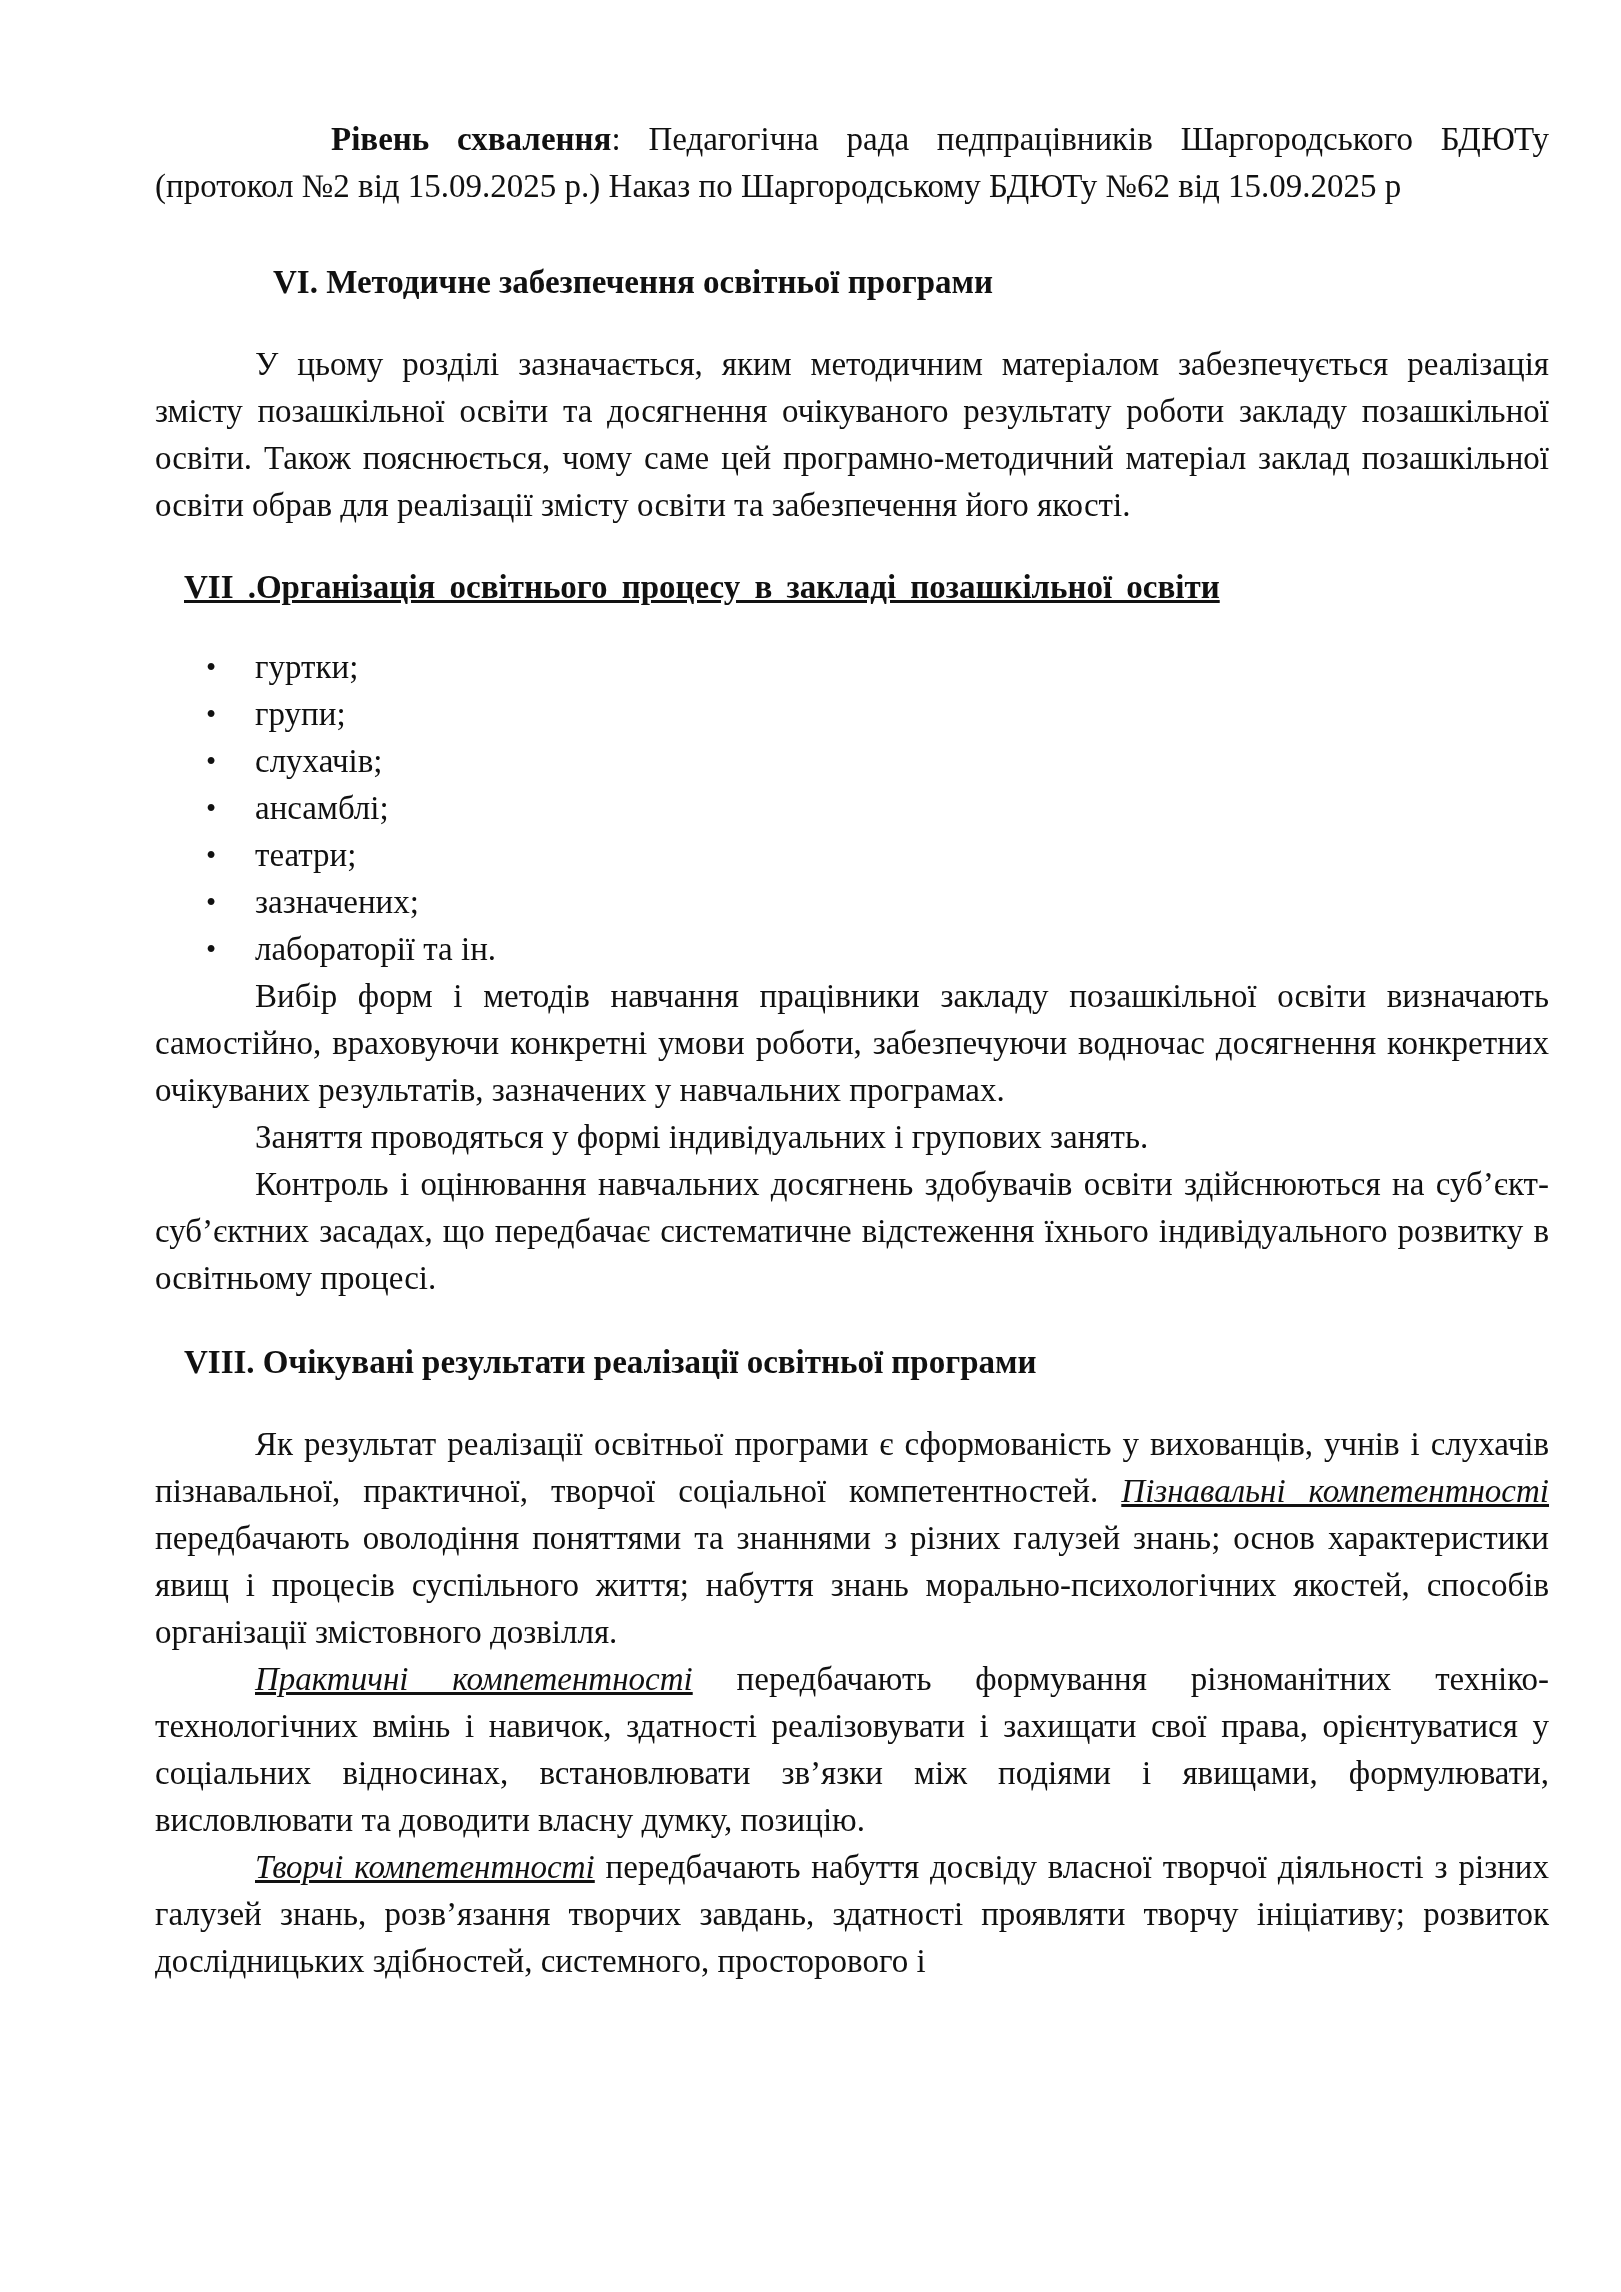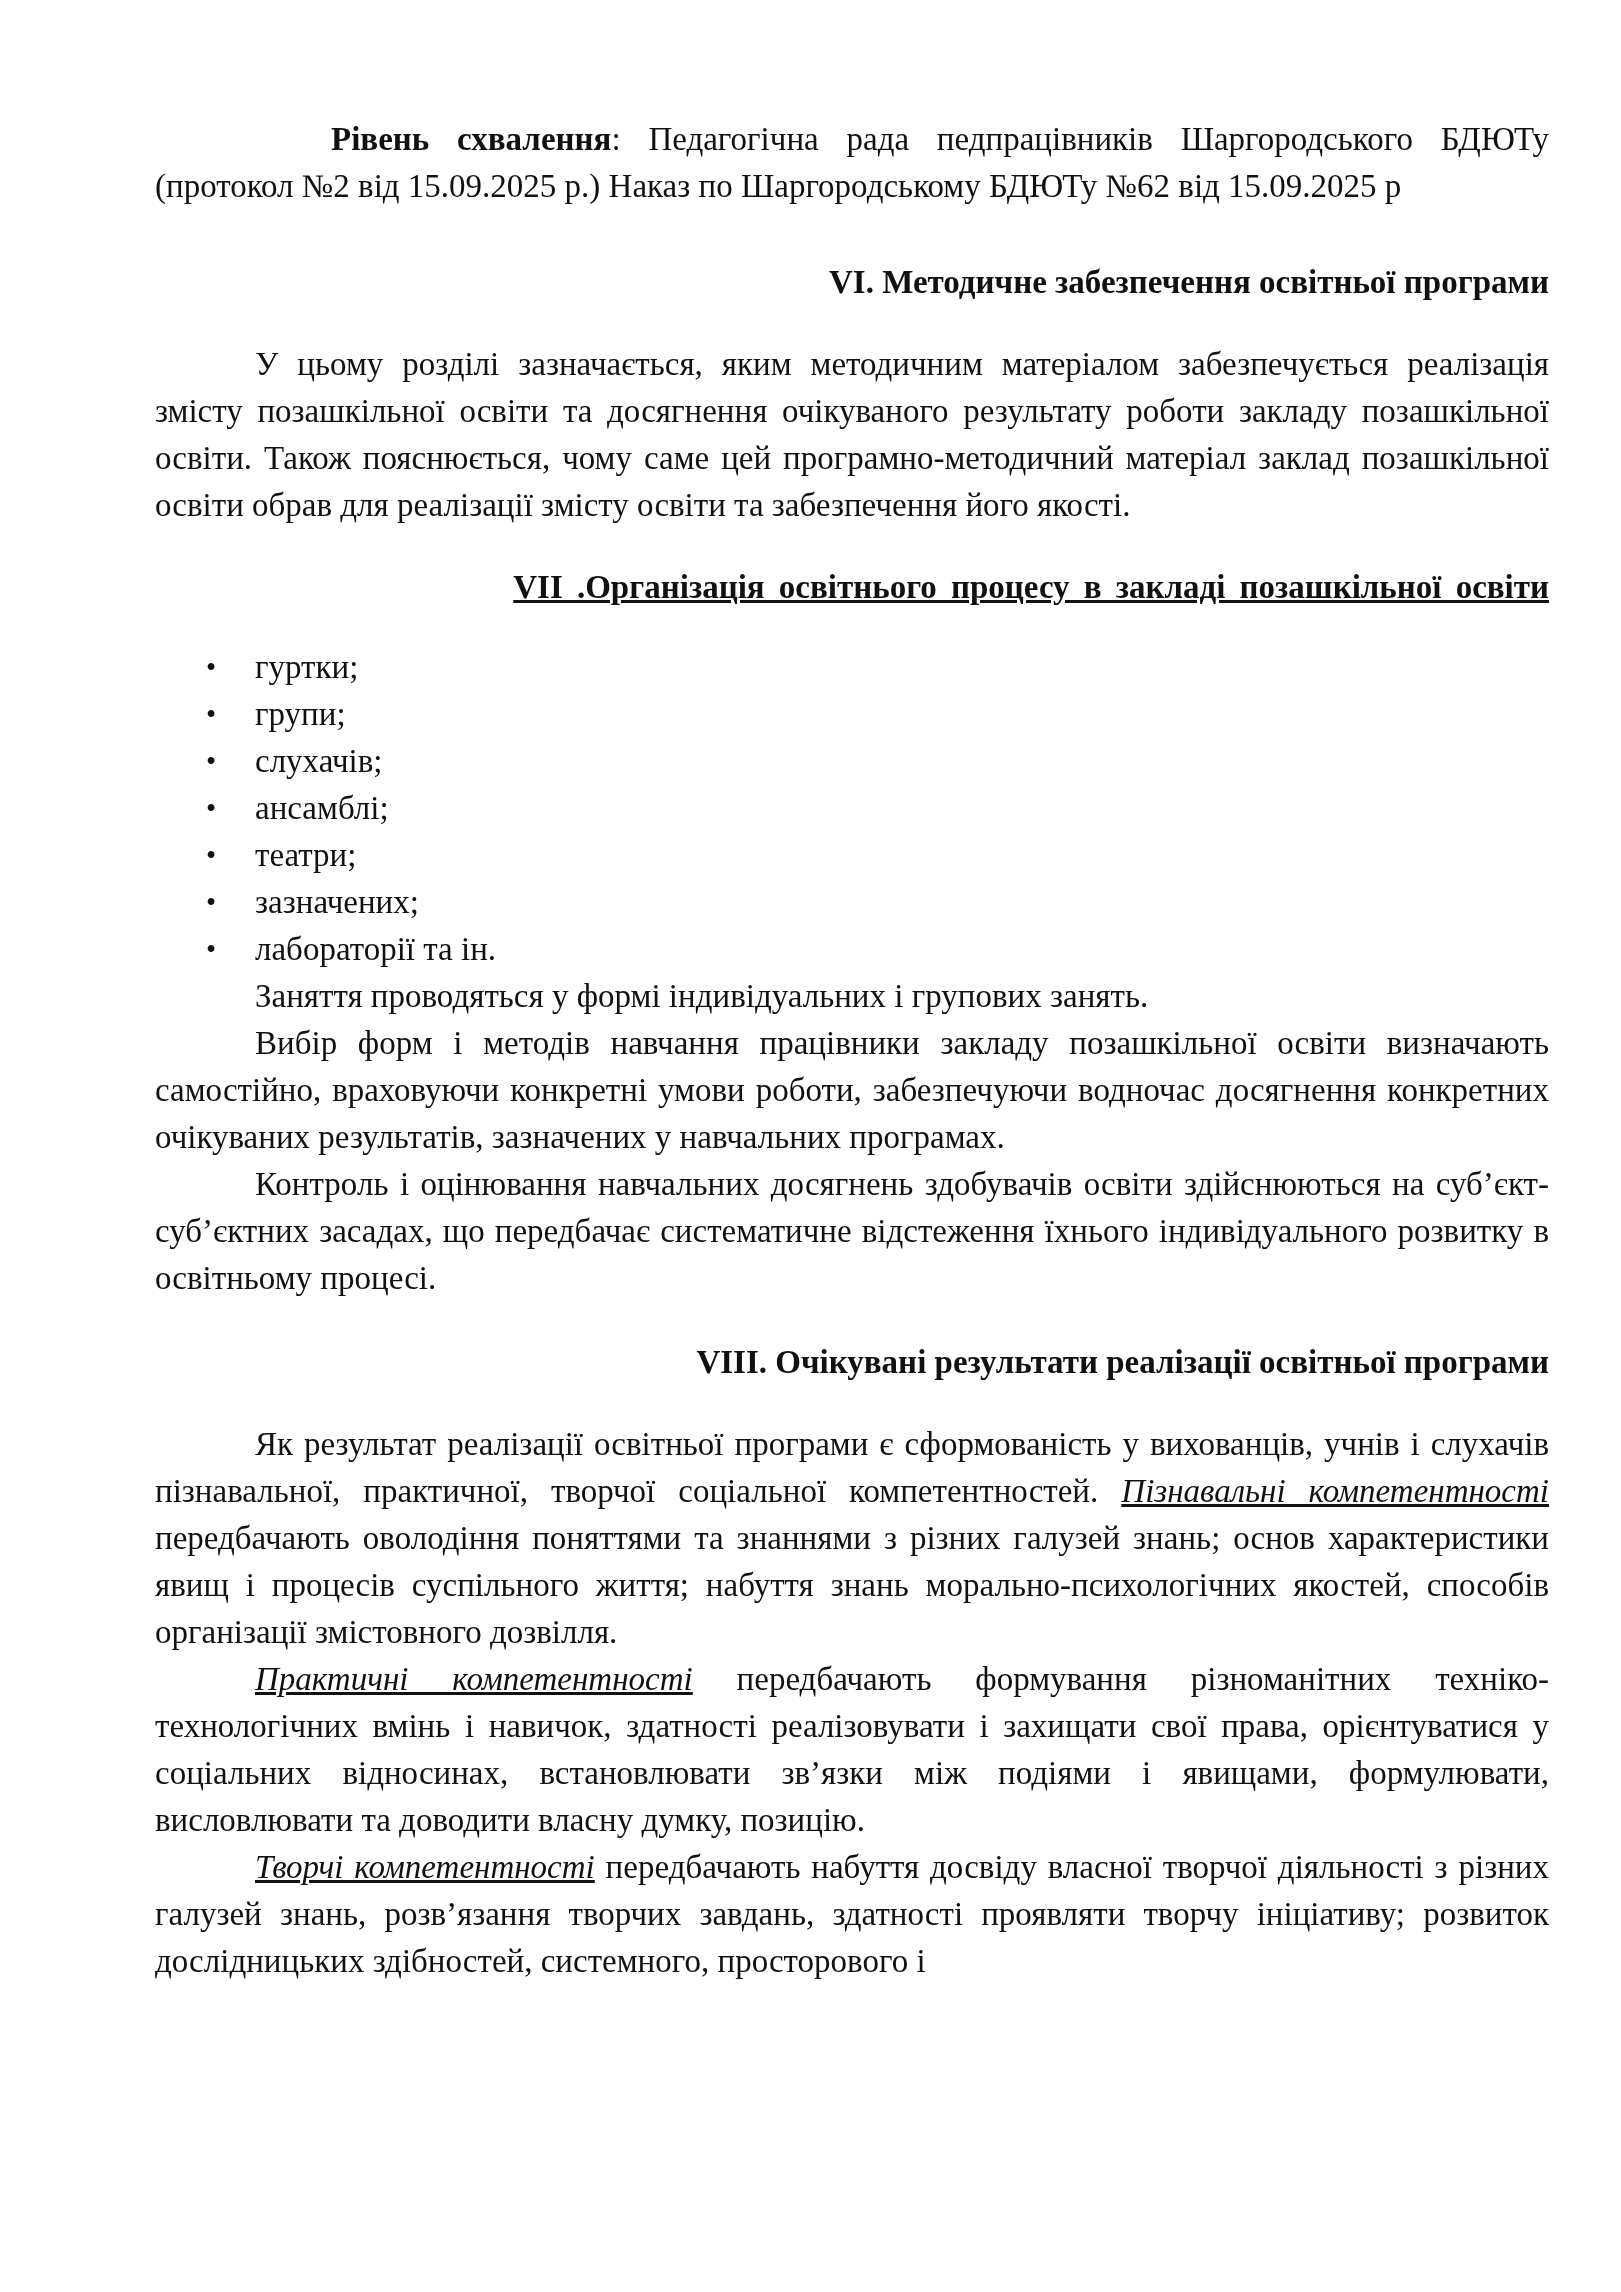--- a/index.html
+++ b/index.html
@@ -33,21 +33,21 @@
   .approval {
     text-indent: 176px;
   }
   .approval b {
     font-weight: bold;
   }
   h2.heading {
     font-size: 33px;
     line-height: 47px;
     font-weight: bold;
-    text-align: right;
+    text-align: left;
   }
   .h-vi { margin-top: 49px; padding-left: 118px; }
   .h-vii { margin-top: 35px; padding-left: 29px; word-spacing: 5.9px; text-decoration: underline; }
   .h-viii { margin-top: 37px; padding-left: 29px; }
   .gap-after-heading { margin-top: 35px; }
   ul.forms {
     list-style: none;
     margin: 33px 0 0 0;
     padding: 0;
   }
@@ -82,23 +82,23 @@
   <ul class="forms">
     <li><span class="bullet">•</span><span>гуртки;</span></li>
     <li><span class="bullet">•</span><span>групи;</span></li>
     <li><span class="bullet">•</span><span>слухачів;</span></li>
     <li><span class="bullet">•</span><span>ансамблі;</span></li>
     <li><span class="bullet">•</span><span>театри;</span></li>
     <li><span class="bullet">•</span><span>зазначених;</span></li>
     <li><span class="bullet">•</span><span>лабораторії та ін.</span></li>
   </ul>
 
+  <p class="para">Вибір форм і методів навчання працівники закладу позашкільної освіти визначають самостійно, враховуючи конкретні умови роботи, забезпечуючи водночас досягнення конкретних очікуваних результатів, зазначених у навчальних програмах.</p>
+
   <p class="para">Заняття проводяться у формі індивідуальних і групових занять.</p>
-
-  <p class="para">Вибір форм і методів навчання працівники закладу позашкільної освіти визначають самостійно, враховуючи конкретні умови роботи, забезпечуючи водночас досягнення конкретних очікуваних результатів, зазначених у навчальних програмах.</p>
 
   <p class="para">Контроль і оцінювання навчальних досягнень здобувачів освіти здійснюються на суб’єкт-суб’єктних засадах, що передбачає систематичне відстеження їхнього індивідуального розвитку в освітньому процесі.</p>
 
   <h2 class="heading h-viii">VIII. Очікувані результати реалізації освітньої програми</h2>
 
   <p class="para gap-after-heading"><span>Як результат реалізації освітньої програми є сформованість у вихованців, учнів і слухачів пізнавальної, практичної, творчої соціальної компетентностей. </span><em>Пізнавальні компетентності</em><span> передбачають оволодіння поняттями та знаннями з різних галузей знань; основ характеристики явищ і процесів суспільного життя; набуття знань морально-психологічних якостей, способів організації змістовного дозвілля.</span></p>
 
   <p class="para"><em>Практичні компетентності</em><span> передбачають формування різноманітних техніко-технологічних вмінь і навичок, здатності реалізовувати і захищати свої права, орієнтуватися у соціальних відносинах, встановлювати зв’язки між подіями і явищами, формулювати, висловлювати та доводити власну думку, позицію.</span></p>
 
   <p class="para"><em>Творчі компетентності</em><span> передбачають набуття досвіду власної творчої діяльності з різних галузей знань, розв’язання творчих завдань, здатності проявляти творчу ініціативу; розвиток дослідницьких здібностей, системного, просторового і</span></p>

